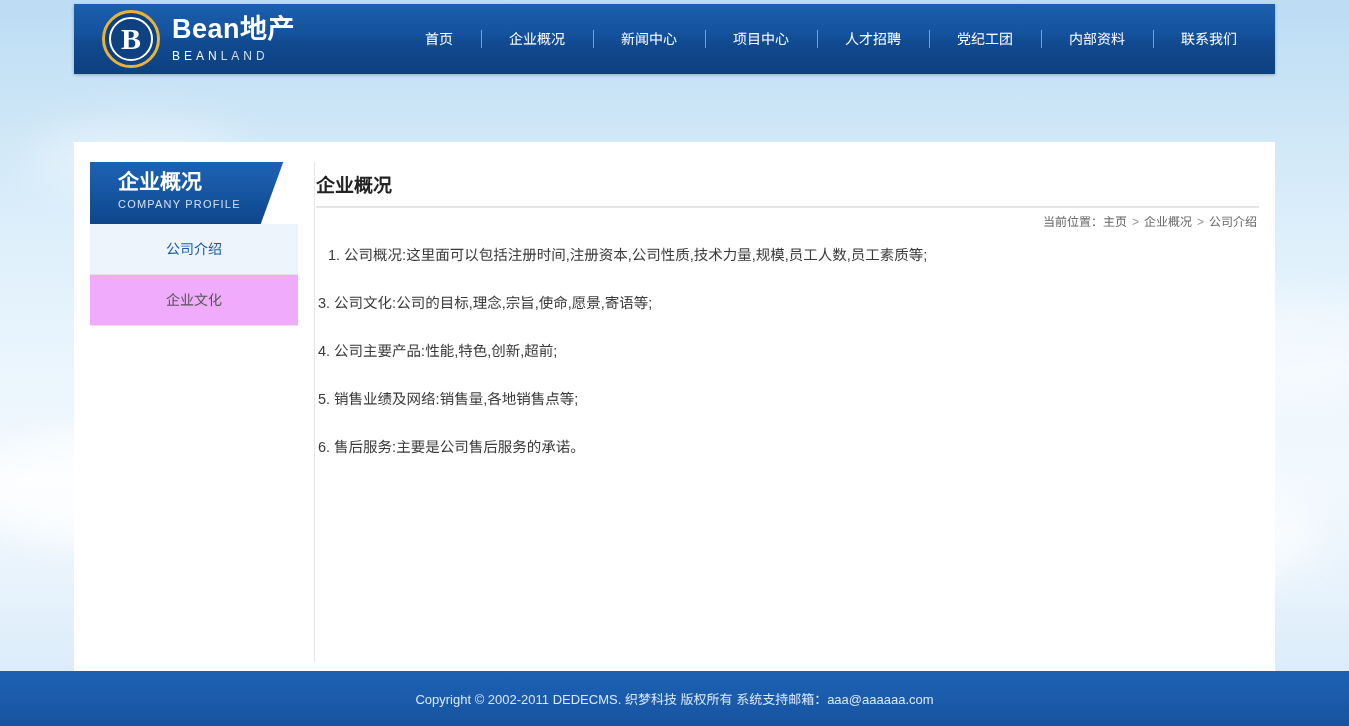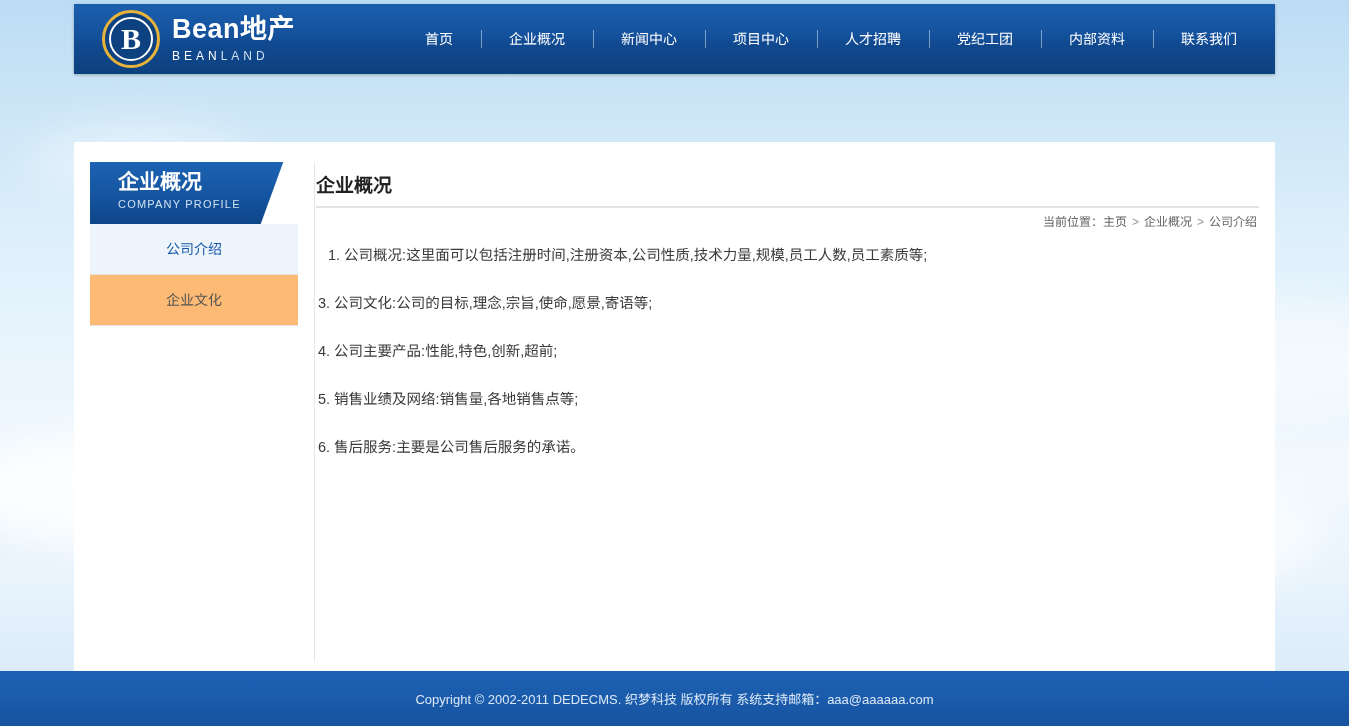--- a/index.html
+++ b/index.html
@@ -179,21 +179,21 @@
     margin-top: 2px;
   }
   .side-list { border-top: none; }
   .side-item {
     height: 50px;
     line-height: 50px;
     text-align: center;
     font-size: 14px;
     color: #2a5c9c;
     border-bottom: 1px solid #e2e2e2;
-    background: #fdba74;
+    background: #f0abfc;
     cursor: pointer;
   }
   .side-item.active {
     background: #edf4fb;
     color: #1a5bab;
   }
   .side-item:not(.active) { color:#555; }
 
   .vdiv {
     position: absolute;

